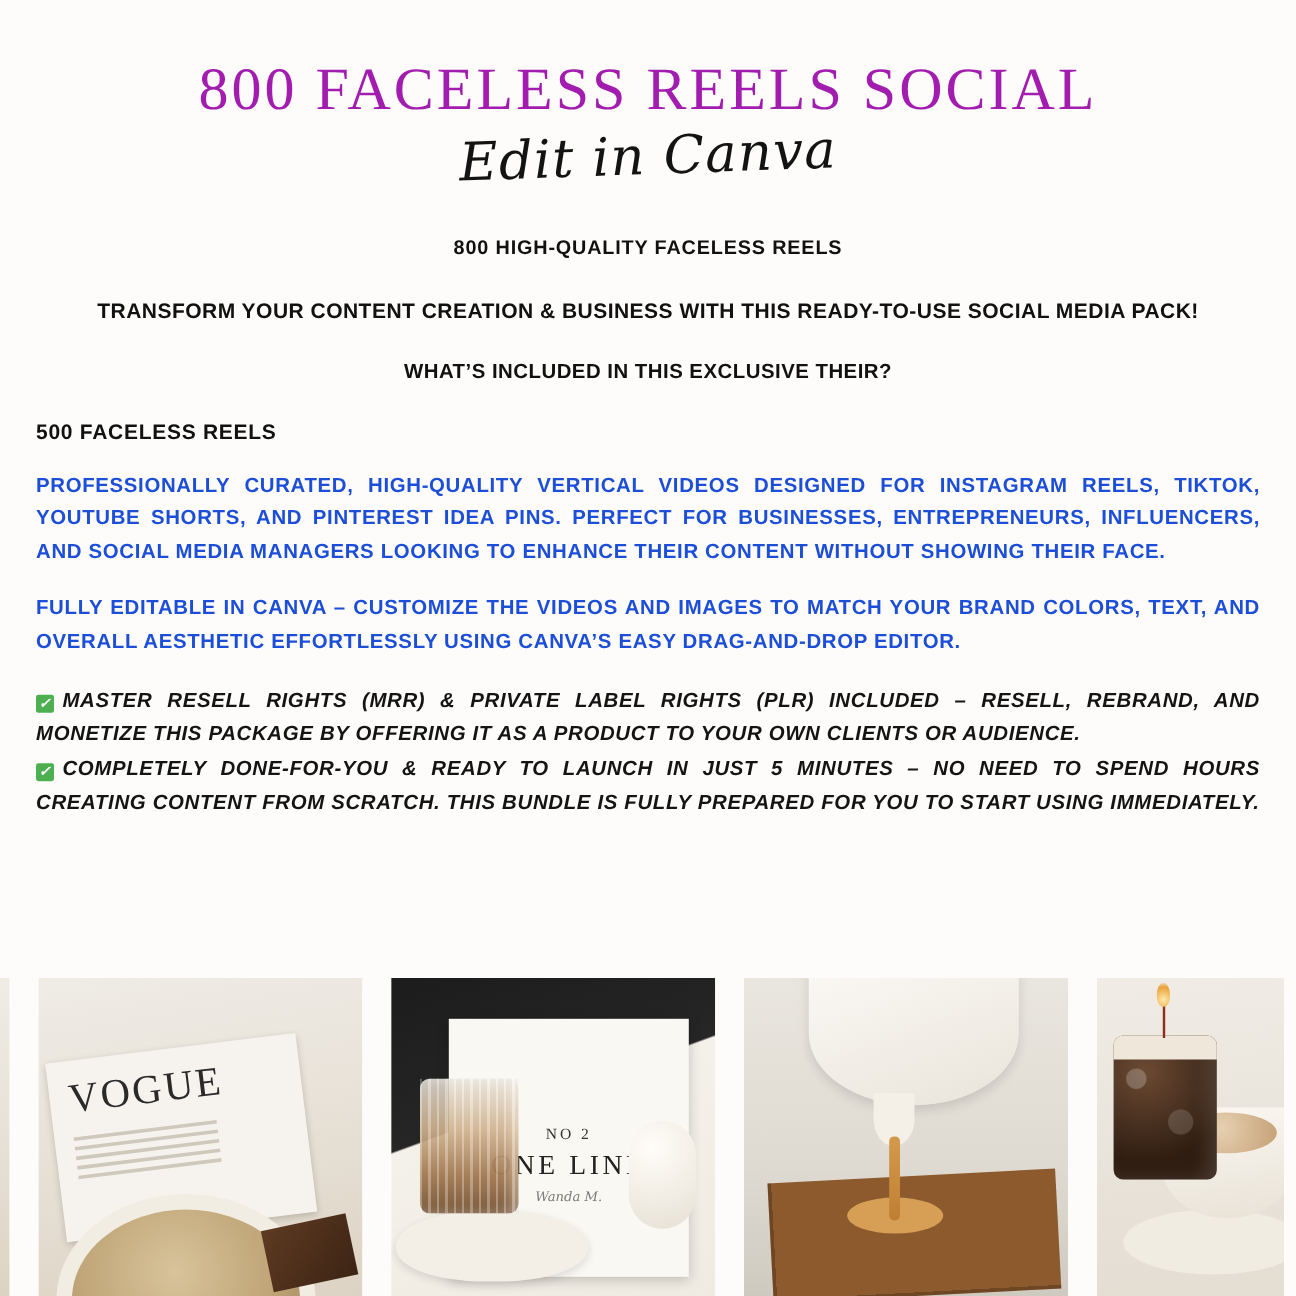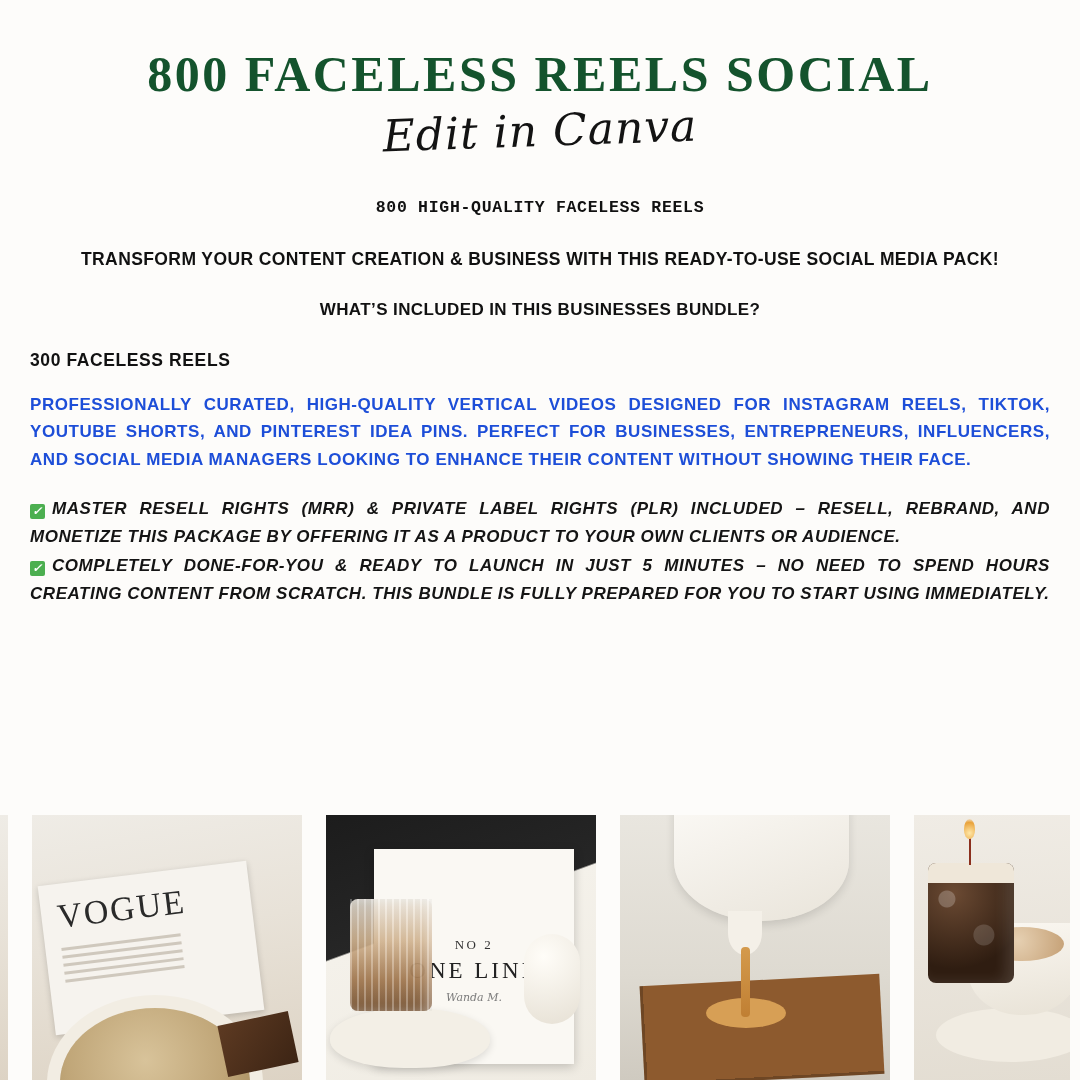--- a/index.html
+++ b/index.html
@@ -27,22 +27,22 @@
   
   .title-block {
     padding-top: 48px;
     text-align: center;
   }
 
   .main-title {
     font-family: "Liberation Serif", serif;
     font-size: 50px;
     letter-spacing: 2.5px;
-    font-weight: 700;
-    color: #14532d;
+    font-weight: 400;
+    color: #a21caf;
     line-height: 1.05;
     white-space: nowrap;
   }
 
   .script-title {
     font-family: "DejaVu Serif", serif;
     font-style: italic;
     font-size: 44px;
     font-weight: 400;
     letter-spacing: 1px;
@@ -53,21 +53,21 @@
 
   
   .subhead {
     text-align: center;
     font-weight: bold;
     font-size: 16.5px;
     letter-spacing: 0.7px;
     color: #111;
   }
 
-  .subhead-1 { margin-top: 42px; font-family: Liberation Mono, monospace; }
+  .subhead-1 { margin-top: 42px; }
 
   .subhead-2 {
     margin-top: 32px;
     font-size: 17.5px;
     letter-spacing: 0.4px;
     padding: 0 26px;
   }
 
   .subhead-3 {
     margin-top: 30px;
@@ -387,26 +387,27 @@
 
 <div class="page">
 
   <div class="title-block">
     <div class="main-title">800 FACELESS REELS SOCIAL</div>
     <div class="script-title">Edit in Canva</div>
   </div>
 
   <div class="subhead subhead-1">800 HIGH-QUALITY FACELESS REELS</div>
   <div class="subhead subhead-2">TRANSFORM YOUR CONTENT CREATION &amp; BUSINESS WITH THIS READY-TO-USE SOCIAL MEDIA PACK!</div>
-  <div class="subhead subhead-3">WHAT’S INCLUDED IN THIS BUSINESSES BUNDLE?</div>
+  <div class="subhead subhead-3">WHAT’S INCLUDED IN THIS EXCLUSIVE THEIR?</div>
 
   <div class="body-wrap">
-    <div class="section-label">300 FACELESS REELS</div>
+    <div class="section-label">500 FACELESS REELS</div>
 
     <p class="para">PROFESSIONALLY CURATED, HIGH-QUALITY VERTICAL VIDEOS DESIGNED FOR INSTAGRAM REELS, TIKTOK, YOUTUBE SHORTS, AND PINTEREST IDEA PINS. PERFECT FOR BUSINESSES, ENTREPRENEURS, INFLUENCERS, AND SOCIAL MEDIA MANAGERS LOOKING TO ENHANCE THEIR CONTENT WITHOUT SHOWING THEIR FACE.</p>
+    <p class="para">FULLY EDITABLE IN CANVA – CUSTOMIZE THE VIDEOS AND IMAGES TO MATCH YOUR BRAND COLORS, TEXT, AND OVERALL AESTHETIC EFFORTLESSLY USING CANVA’S EASY DRAG-AND-DROP EDITOR.</p>
 
     <div class="bullets">
       <div class="bullet">
         <span class="check" style="background: rgb(76, 175, 80);">✓</span><span>MASTER RESELL RIGHTS (MRR) &amp; PRIVATE LABEL RIGHTS (PLR) INCLUDED – RESELL, REBRAND, AND MONETIZE THIS PACKAGE BY OFFERING IT AS A PRODUCT TO YOUR OWN CLIENTS OR AUDIENCE.</span>
       </div>
       <div class="bullet">
         <span class="check" style="background: rgb(76, 175, 80);">✓</span><span>COMPLETELY DONE-FOR-YOU &amp; READY TO LAUNCH IN JUST 5 MINUTES – NO NEED TO SPEND HOURS CREATING CONTENT FROM SCRATCH. THIS BUNDLE IS FULLY PREPARED FOR YOU TO START USING IMMEDIATELY.</span>
       </div>
     </div>
   </div>

